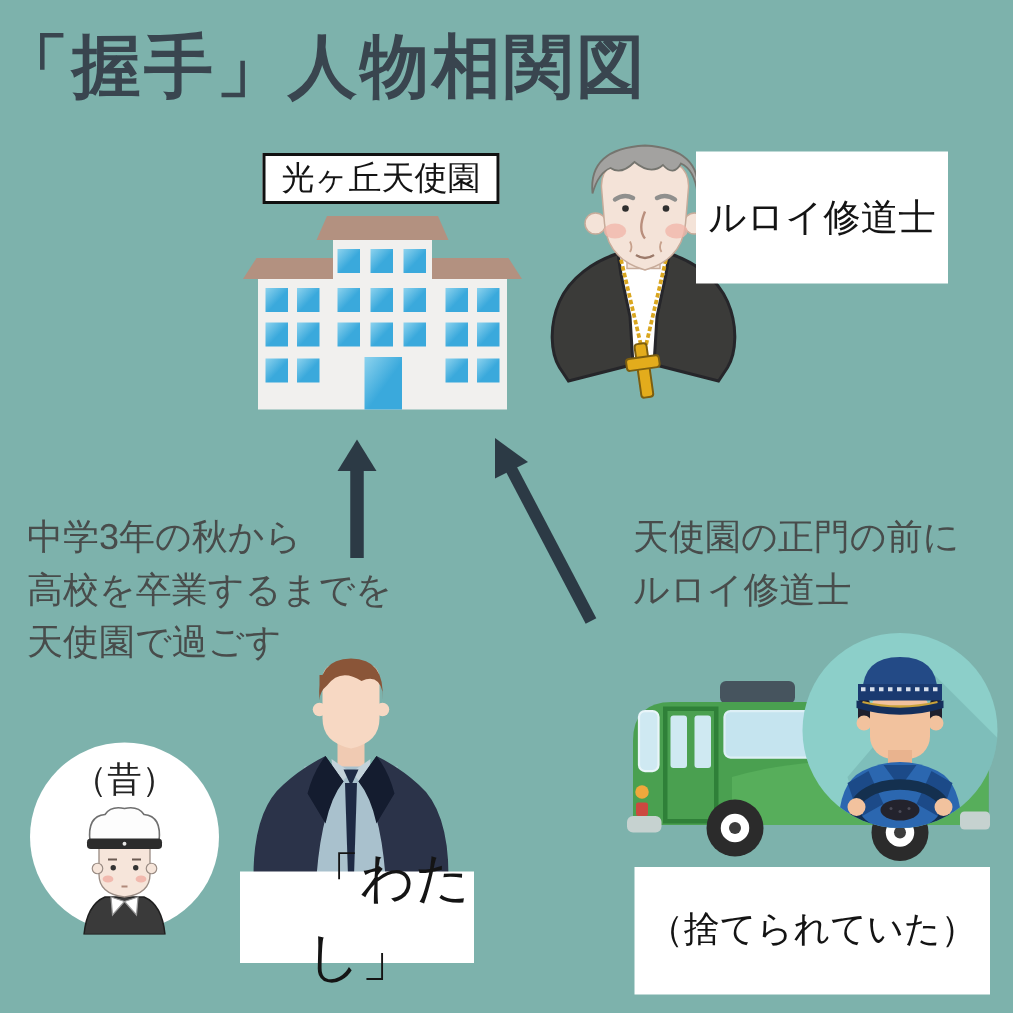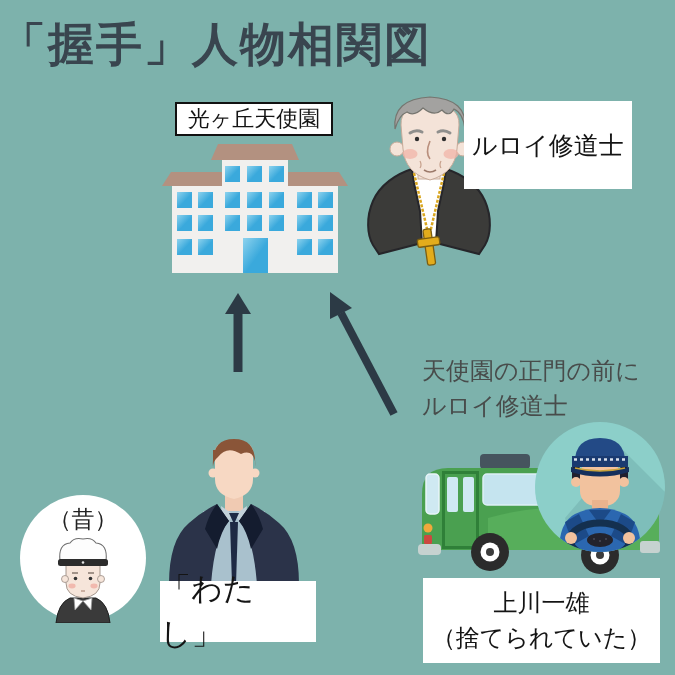--- a/index.html
+++ b/index.html
@@ -16,27 +16,27 @@
     left:0;top:14px;width:675px;text-align:left;
     font-size:46px;font-weight:bold;color:#39454f;letter-spacing:2px;
   }
   .label-box{
     background:#ffffff;color:#141414;
     display:flex;flex-direction:column;justify-content:center;align-items:center;
     box-sizing:border-box;line-height:1.45;
   }
   #building-label{left:175px;top:102px;width:158px;height:34px;border:2px solid #111;font-size:22px;}
   #priest-label{left:464px;top:101px;width:168px;height:88px;font-size:25px;}
-  #watashi-label{left:160px;top:581px;width:156px;height:61px;font-size:31px;}
+  #watashi-label{left:160px;top:581px;width:156px;height:61px;font-size:36px;padding-left:44px;}
   #driver-label{left:423px;top:578px;width:237px;height:85px;font-size:24px;}
   .note{
     color:#484c4b;font-size:24px;line-height:35px;white-space:nowrap;
   }
   #left-note{left:18px;top:341px;}
-  #right-note{left:422px;top:341px;margin-top:12px;}
+  #right-note{left:422px;top:341px;}
   #past-badge{
     left:20px;top:495px;width:126px;height:126px;border-radius:50%;
     background:#ffffff;text-align:center;
   }
   #past-badge .past-text{display:block;margin-top:9px;font-size:23px;color:#222;}
   #driver-badge{
     left:535px;top:422px;width:130px;height:130px;border-radius:50%;
     background:#8ccfc9;overflow:hidden;
   }
   svg{display:block;}
@@ -153,20 +153,25 @@
     </svg>
   </div>
 
   <div class="abs" style="left:322px;top:288px;">
     <svg width="80" height="130" viewBox="0 0 80 130">
       <line x1="72" y1="126" x2="19" y2="25" stroke="#2c3a45" stroke-width="8"></line>
       <polygon points="8,4 30,20 8,31" fill="#2c3a45"></polygon>
     </svg>
   </div>
 
+  <div id="left-note" class="abs note">
+    <div>中学3年の秋から</div>
+    <div>高校を卒業するまでを</div>
+    <div>天使園で過ごす</div>
+  </div>
 
   <div id="right-note" class="abs note">
     <div>天使園の正門の前に</div>
     <div>ルロイ修道士</div>
   </div>
 
   <div class="abs" style="left:163px;top:437px;">
     <svg width="142" height="147" viewBox="0 0 142 147">
 
       <rect x="62" y="50" width="18" height="26" fill="#f0cab2"></rect>
@@ -292,17 +297,16 @@
       <circle cx="59" cy="117" r="1" fill="#4a4a56"></circle>
         <circle cx="65" cy="119" r="1" fill="#4a4a56"></circle>
       <circle cx="71" cy="117" r="1" fill="#4a4a56"></circle>
 
       <circle cx="36" cy="116" r="6" fill="#f2c29e"></circle>
       <circle cx="94" cy="116" r="6" fill="#f2c29e"></circle>
     </svg>
   </div>
 
   <div id="driver-label" class="abs label-box">
-    <span>上川一雄</span>
     <span>（捨てられていた）</span>
   </div>
 
 </div>
 
 </body></html>

